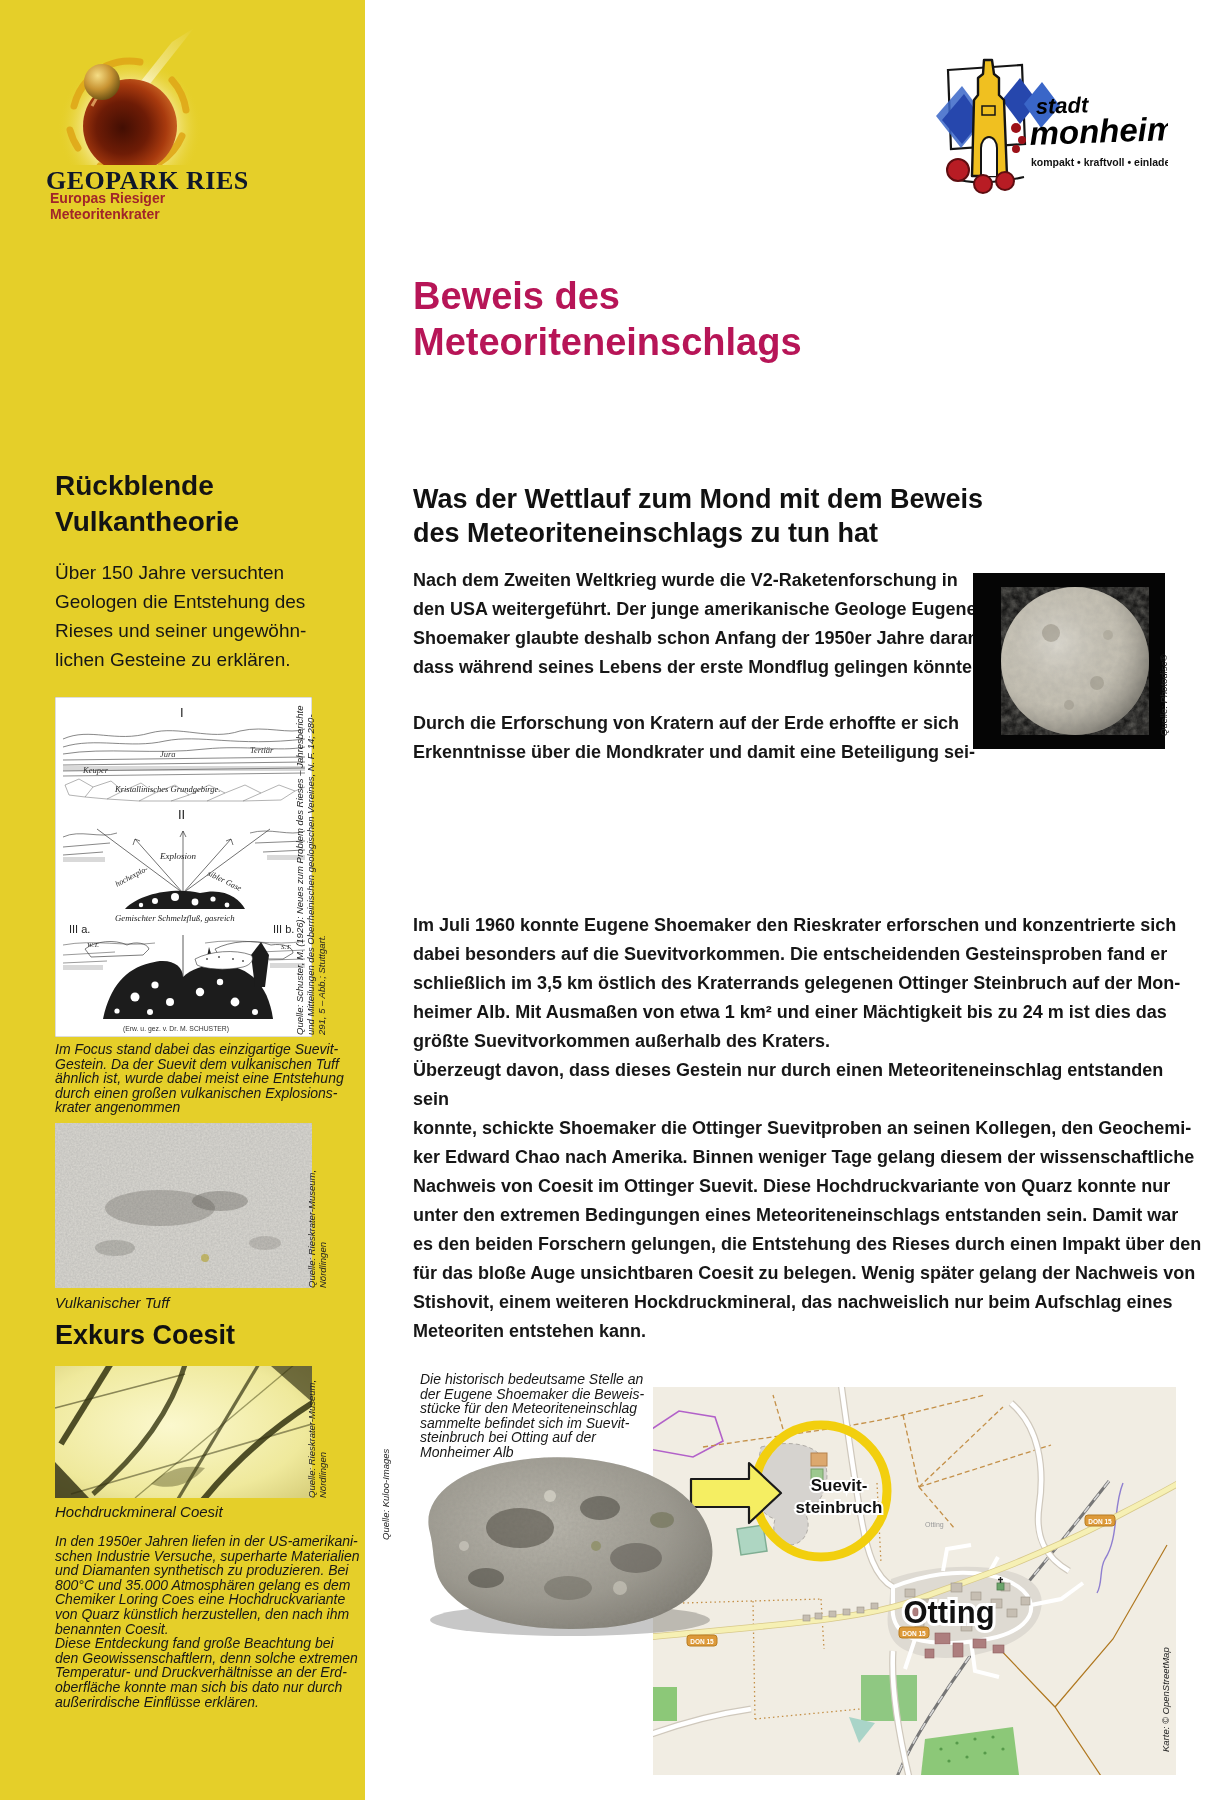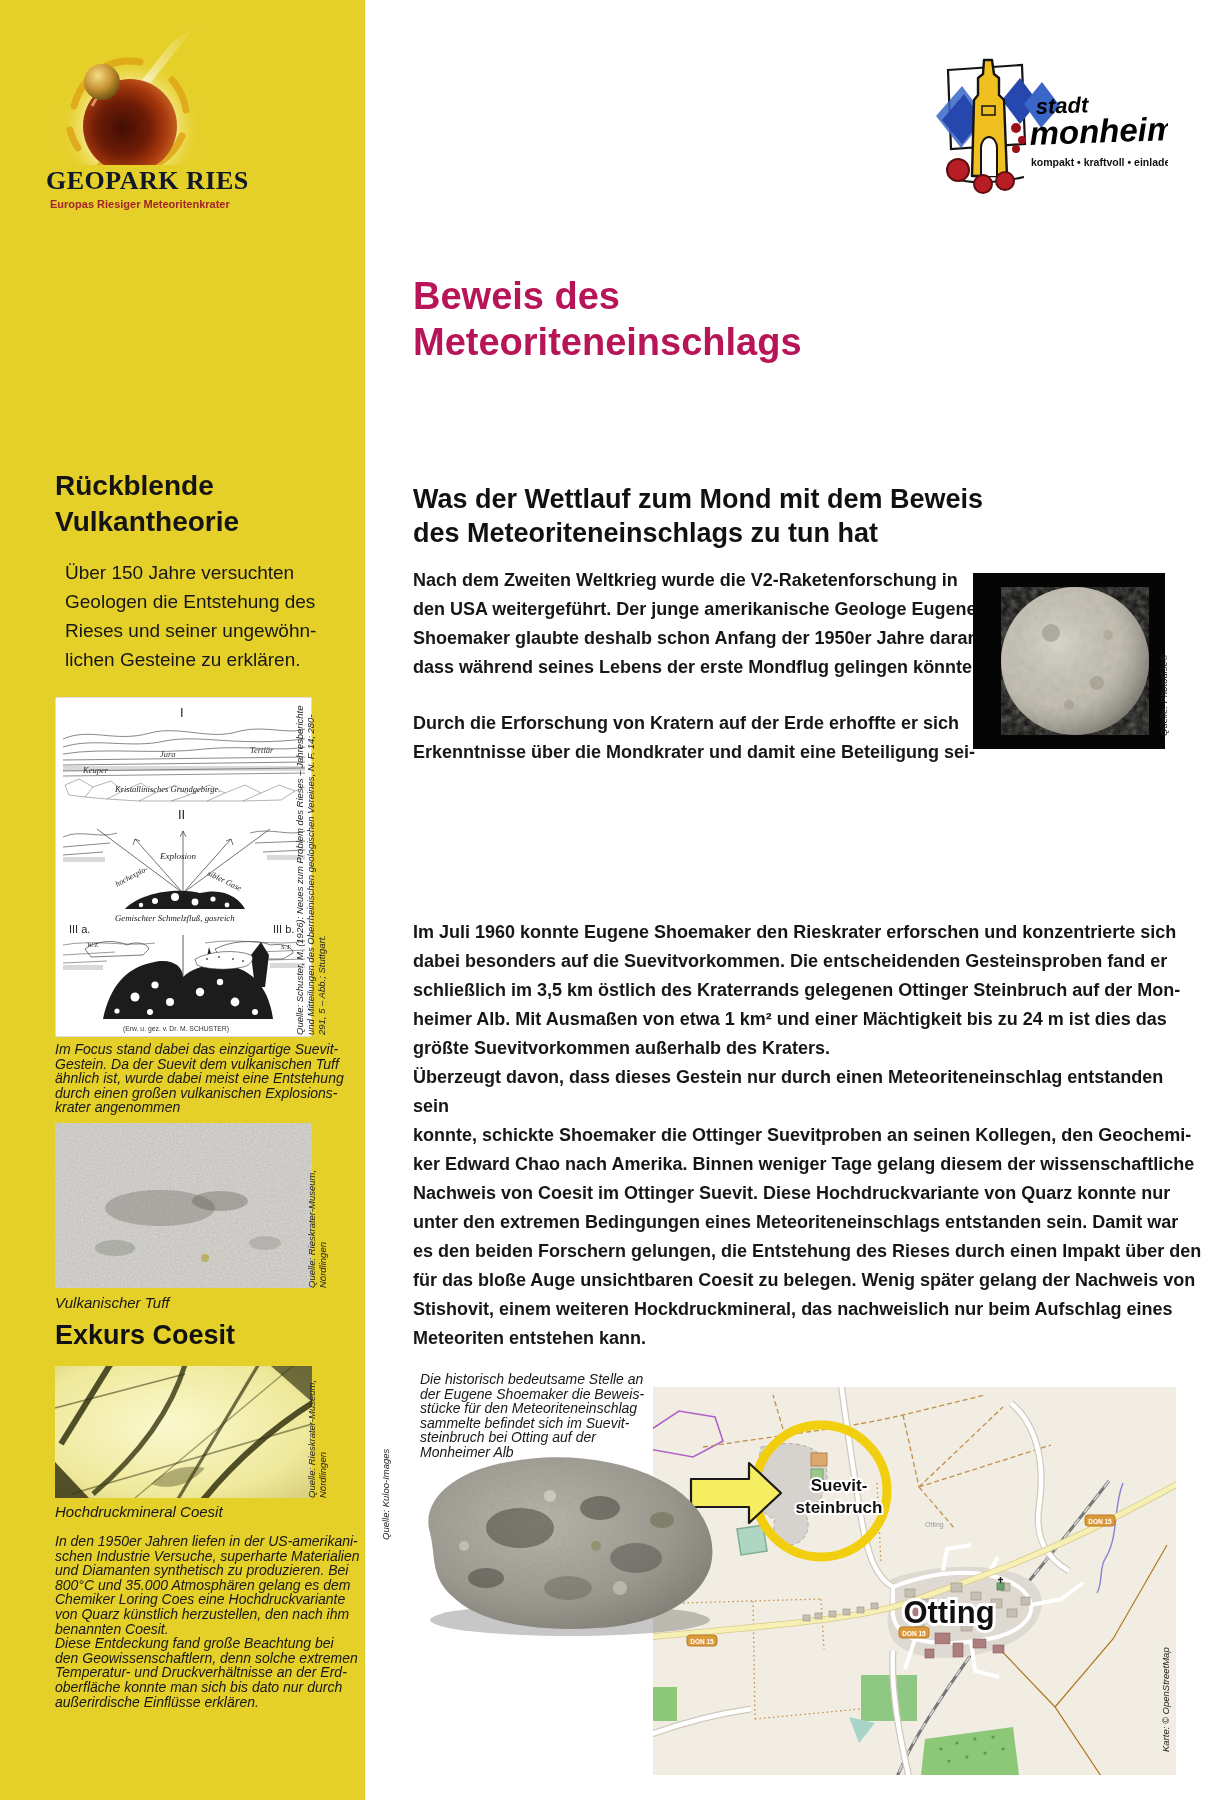--- a/index.html
+++ b/index.html
@@ -60,21 +60,21 @@
         <path d="M 150 70 A 58 58 0 0 1 164 100"></path>
         <path d="M 160 126 A 58 58 0 0 1 138 152"></path>
         <path d="M 112 162 A 58 58 0 0 1 78 156"></path>
         <path d="M 56 138 A 58 58 0 0 1 48 120"></path>
       </g>
       <circle cx="108" cy="116" r="47" fill="url(#sphere)"></circle>
       <path d="M 70 96 A 47 47 0 0 1 92 74" stroke="#e8b06a" stroke-width="3" fill="none" opacity="0.8"></path>
       <circle cx="80" cy="72" r="18" fill="url(#ball)"></circle>
     </svg>
     <div class="geo-word" style="position:absolute;left:24px;top:156px;font-size:26px;letter-spacing:0.5px;">GEOPARK RIES</div>
-    <div style="position:absolute;left:28px;top:188px;font-size:11px;font-weight:bold;color:#a1252a;">Europas Riesiger Meteoritenkrater</div>
+    <div style="position:absolute;left:28px;top:180px;font-size:14px;font-weight:bold;color:#a1252a;">Europas Riesiger Meteoritenkrater</div>
   </div>
 
   <div class="abs" style="left:928px;top:48px;width:240px;height:150px;">
     <svg width="240" height="150" viewBox="0 0 240 150">
       <path d="M 20 22 L 94 17 L 97 96 L 23 101 Z" fill="none" stroke="#141414" stroke-width="2.2"></path>
       <polygon points="8,68 34,38 58,70 33,100" fill="#3a66c8" opacity="0.85"></polygon>
       <polygon points="14,72 36,46 54,72 34,96" fill="#2647ad"></polygon>
       <polygon points="74,52 92,30 110,54 92,76" fill="#2647ad"></polygon>
       <polygon points="96,56 114,34 132,58 113,80" fill="#3a66c8"></polygon>
       <path d="M 44 128 L 46 52 L 50 47 L 50 30 L 55 26 L 56 12 L 64 12 L 66 26 L 71 30 L 71 47 L 76 52 L 79 128 Z" fill="#f0c020" stroke="#141414" stroke-width="2.4" stroke-linejoin="round"></path>
@@ -92,21 +92,21 @@
       <text x="103" y="118" font-size="10.5" font-weight="bold" fill="#111">kompakt • kraftvoll • einladend</text>
     </svg>
   </div>
 
   <div class="abs lines" style="left:55px;top:468px;width:300px;font-size:28px;line-height:36px;font-weight:bold;">Rückblende
 Vulkantheorie</div>
 
   <div class="abs h1 lines" style="left:413px;top:273px;width:700px;">Beweis des
 Meteoriteneinschlags</div>
 
-  <div class="abs intro-txt lines" style="left:65px;top:558px;width:300px;">Über 150 Jahre versuchten
+  <div class="abs intro-txt lines" style="left:55px;top:558px;width:300px;">Über 150 Jahre versuchten
 Geologen die Entstehung des
 Rieses und seiner ungewöhn-
 lichen Gesteine zu erklären.</div>
 
   <div class="abs" style="left:55px;top:697px;width:257px;height:340px;">
     <svg width="257" height="340" viewBox="0 0 257 340">
       <rect x="0" y="0" width="257" height="340" fill="#ffffff" stroke="#aaa" stroke-width="0.8"></rect>
 
       <text x="125" y="20" font-size="13" fill="#222" font-family="Liberation Serif">I</text>
       <g stroke="#555" stroke-width="0.7" fill="none">
@@ -316,21 +316,21 @@
       <circle cx="124" cy="110" r="7" fill="#8f8a7c" opacity="0.45"></circle>
       <circle cx="96" cy="132" r="5" fill="#8f8a7c" opacity="0.4"></circle>
       <circle cx="135" cy="62" r="5" fill="#9b9688" opacity="0.4"></circle>
     </svg>
   </div>
   <div class="vcred" style="left:1170px;top:724px;width:150px;height:12px;">Quelle: Photodisc®</div>
 
   <div class="abs body-txt lines" style="left:413px;top:709px;width:585px;">Durch die Erforschung von Kratern auf der Erde erhoffte er sich
 Erkenntnisse über die Mondkrater und damit eine Beteiligung sei-</div>
 
-  <div class="abs body-txt lines" style="left:413px;top:911px;width:790px;margin-top:7px;">Im Juli 1960 konnte Eugene Shoemaker den Rieskrater erforschen und konzentrierte sich
+  <div class="abs body-txt lines" style="left:413px;top:911px;width:790px;">Im Juli 1960 konnte Eugene Shoemaker den Rieskrater erforschen und konzentrierte sich
 dabei besonders auf die Suevitvorkommen. Die entscheidenden Gesteinsproben fand er
 schließlich im 3,5 km östlich des Kraterrands gelegenen Ottinger Steinbruch auf der Mon-
 heimer Alb. Mit Ausmaßen von etwa 1 km² und einer Mächtigkeit bis zu 24 m ist dies das
 größte Suevitvorkommen außerhalb des Kraters.
 Überzeugt davon, dass dieses Gestein nur durch einen Meteoriteneinschlag entstanden sein
 konnte, schickte Shoemaker die Ottinger Suevitproben an seinen Kollegen, den Geochemi-
 ker Edward Chao nach Amerika. Binnen weniger Tage gelang diesem der wissenschaftliche
 Nachweis von Coesit im Ottinger Suevit. Diese Hochdruckvariante von Quarz konnte nur
 unter den extremen Bedingungen eines Meteoriteneinschlags entstanden sein. Damit war
 es den beiden Forschern gelungen, die Entstehung des Rieses durch einen Impakt über den

